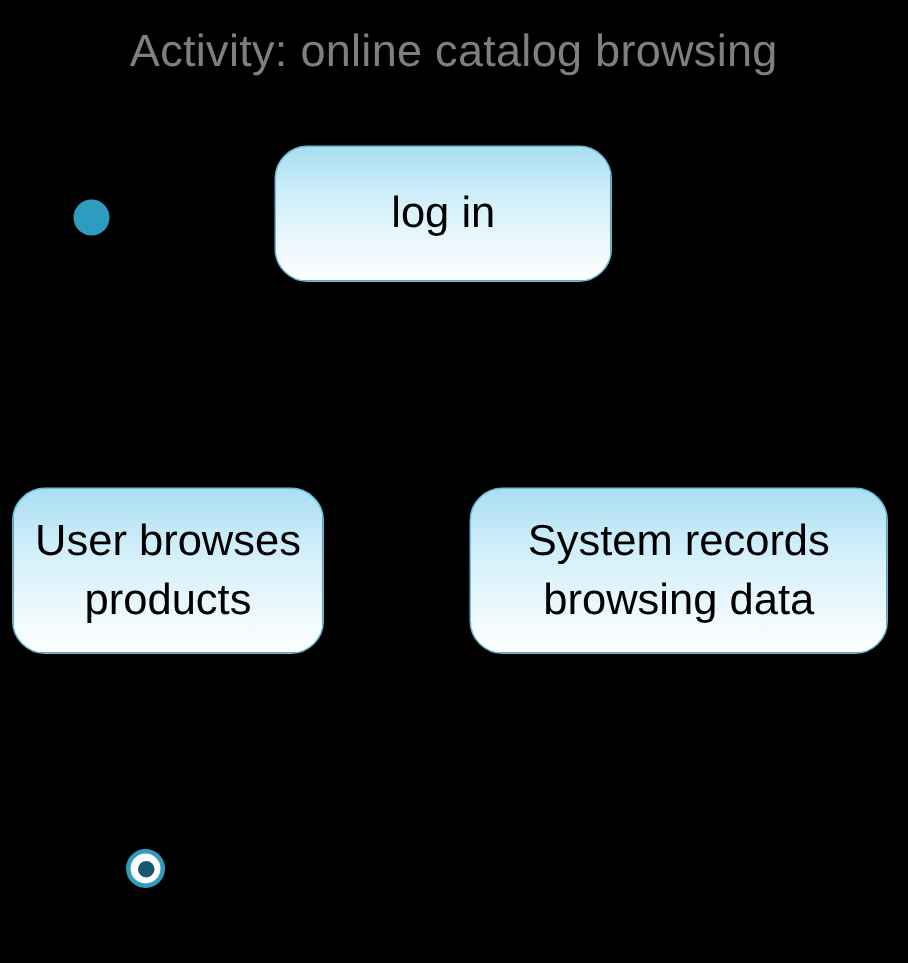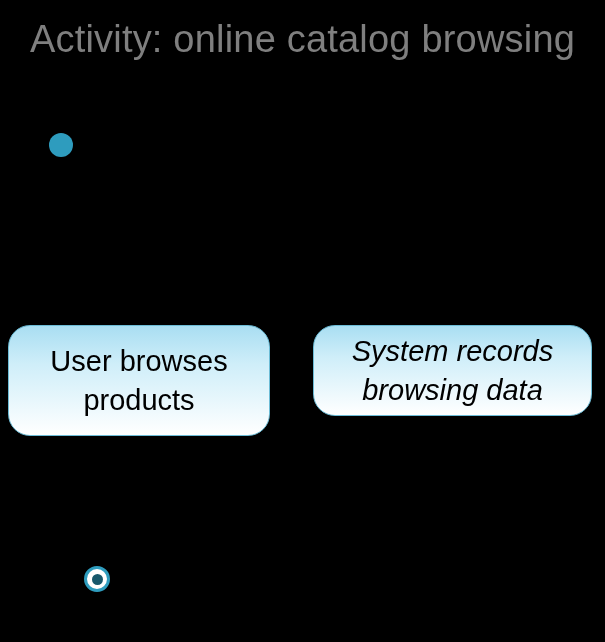--- a/index.html
+++ b/index.html
@@ -15,21 +15,21 @@
     font-family: "Liberation Sans", sans-serif;
     overflow: hidden;
   }
   .diagram-title {
     position: absolute;
     top: 18px;
     left: 0;
     width: 100%;
     text-align: center;
     color: #7f7f7f;
-    font-size: 38px;
+    font-size: 30px;
     letter-spacing: 0.2px;
   }
   .action {
     position: absolute;
     border-radius: 22px;
     background: linear-gradient(to bottom, #a9def2 0%, #cfeef9 35%, #ffffff 100%);
     border: 1px solid #6cbcd6;
     box-sizing: border-box;
     display: flex;
     align-items: center;
@@ -63,35 +63,38 @@
     justify-content: center;
   }
   .final-node .dot {
     width: 11px;
     height: 11px;
     border-radius: 50%;
     background: #17586c;
   }
   
   .node-login   { left: 183px; top: 97px;  width: 225px; height: 91px; }
-  .node-browse  { left: 8px;   top: 325px; width: 262px; height: 111px; }
-  .node-record  { left: 313px; top: 325px; width: 279px; height: 91px; font-style: italic; }
+  .node-browse  { left: 8px;   top: 325px; width: 208px; height: 111px; }
+  .node-record  { left: 313px; top: 325px; width: 279px; height: 111px; }
   .node-logout  { left: 183px; top: 533px; width: 225px; height: 92px; }
   .node-initial { left: 49px;  top: 133px; }
   .node-final   { left: 84px;  top: 566px; }
 </style>
 </head>
 <body>
 
 <div class="canvas">
 
   <div class="diagram-title">Activity: online catalog browsing</div>
 
   <div class="initial-node node-initial"></div>
 
+  <div class="action node-login">
+    <span>log in</span>
+  </div>
 
   <div class="action node-browse">
     <span>User browses products</span>
   </div>
 
   <div class="action node-record">
     <span>System records browsing data</span>
   </div>
 
 

